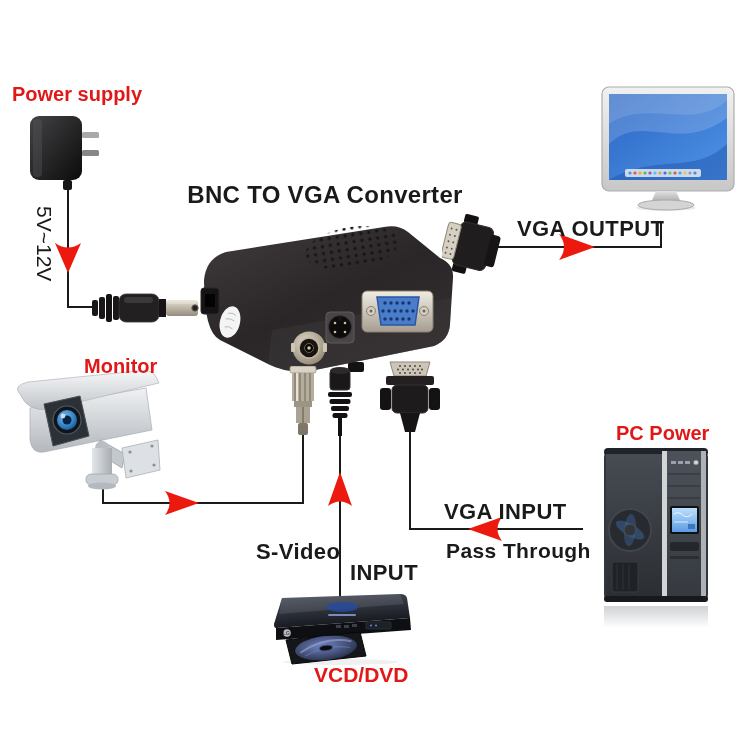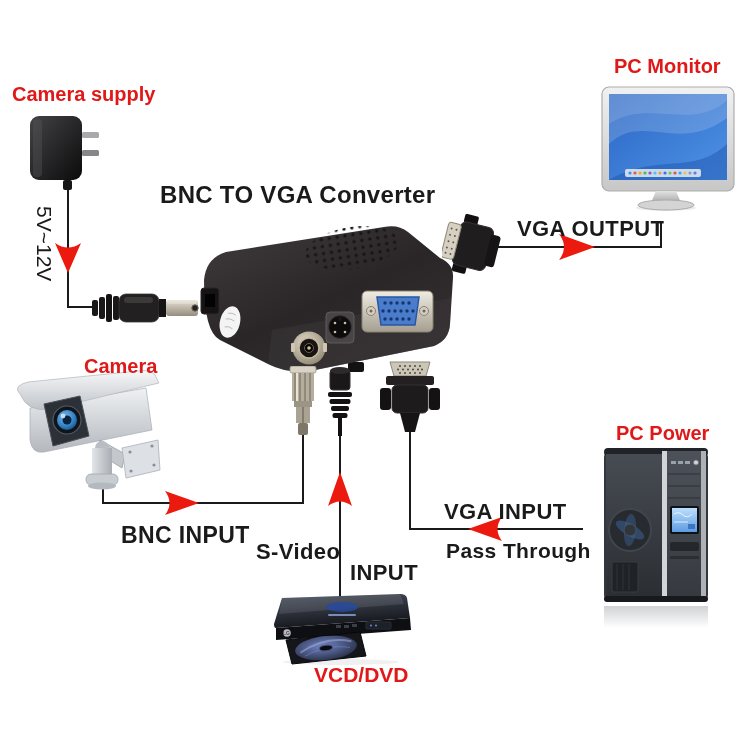--- a/index.html
+++ b/index.html
@@ -8,21 +8,21 @@
     font-family:"Liberation Sans", sans-serif; overflow:hidden;
   }
   .stage * { box-sizing:border-box; }
   .wire { position:absolute; background:var(--line-black,#1a1a1a); z-index:1; }
   .dev  { position:absolute; z-index:2; }
   .arrow { position:absolute; z-index:3; }
   .arrow path { fill:var(--arrow-red,#ec1a0e); }
   .lbl { position:absolute; z-index:4; white-space:nowrap; line-height:1.1; }
   .label-red { color:var(--label-red,#e01818); font-weight:bold; font-size:20px; }
   .label-black { color:var(--text-black,#1a1a1a); font-size:22px; letter-spacing:0.4px;font-weight:bold; }
-  .title { font-weight:bold; font-size:24px; color:var(--text-black,#1a1a1a); letter-spacing:0.3px; }
+  .title { font-weight:bold; font-size:24px; color:var(--text-black,#1a1a1a); text-align:center; letter-spacing:0.3px; }
   .label-voltage {
     position:absolute; left:8px; top:230px; width:72px; text-align:center;
     font-size:21px; color:var(--text-black,#1a1a1a); z-index:4;
     transform:rotate(90deg); transform-origin:center; white-space:nowrap;
   }
 </style>
 </head>
 <body>
 
 <div class="stage">
@@ -392,26 +392,24 @@
       <path d="M0,34 Q12,25 24,34 L12,0 Z"></path>
     </svg>
   <svg class="arrow" style="left:468px;top:517px" width="34" height="24" viewBox="0 0 34 24">
       <path d="M34,0 Q25,12 34,24 L0,12 Z"></path>
     </svg>
   <svg class="arrow" style="left:559px;top:234px" width="36" height="26" viewBox="0 0 36 26">
       <path d="M0,0 Q10,13 0,26 L36,13 Z"></path>
     </svg>
 
   <div class="lbl title" style="left:160px;top:182px;width:330px">BNC TO VGA Converter</div>
-  <div class="lbl label-red" style="left:12px;top:83px">Camera supply</div>
+  <div class="lbl label-red" style="left:12px;top:83px">Power supply</div>
   <div class="label-voltage">5V~12V</div>
-  <div class="lbl label-red" style="left:614px;top:55px">PC Monitor</div>
   <div class="lbl label-black" style="left:517px;top:217px">VGA OUTPUT</div>
-  <div class="lbl label-red" style="left:84px;top:355px">Camera</div>
-  <div class="lbl label-black" style="left:121px;top:523px;font-size:23px">BNC INPUT</div>
+  <div class="lbl label-red" style="left:84px;top:355px">Monitor</div>
   <div class="lbl label-black" style="left:256px;top:540px">S-Video</div>
   <div class="lbl label-black" style="left:350px;top:561px">INPUT</div>
   <div class="lbl label-black" style="left:446px;top:539px;font-size:21px">Pass Through</div>
   <div class="lbl label-black" style="left:444px;top:500px">VGA INPUT</div>
   <div class="lbl label-red" style="left:616px;top:422px">PC Power</div>
   <div class="lbl label-red" style="left:314px;top:663px;font-size:21px">VCD/DVD</div>
 
 </div>
 
 </body></html>

